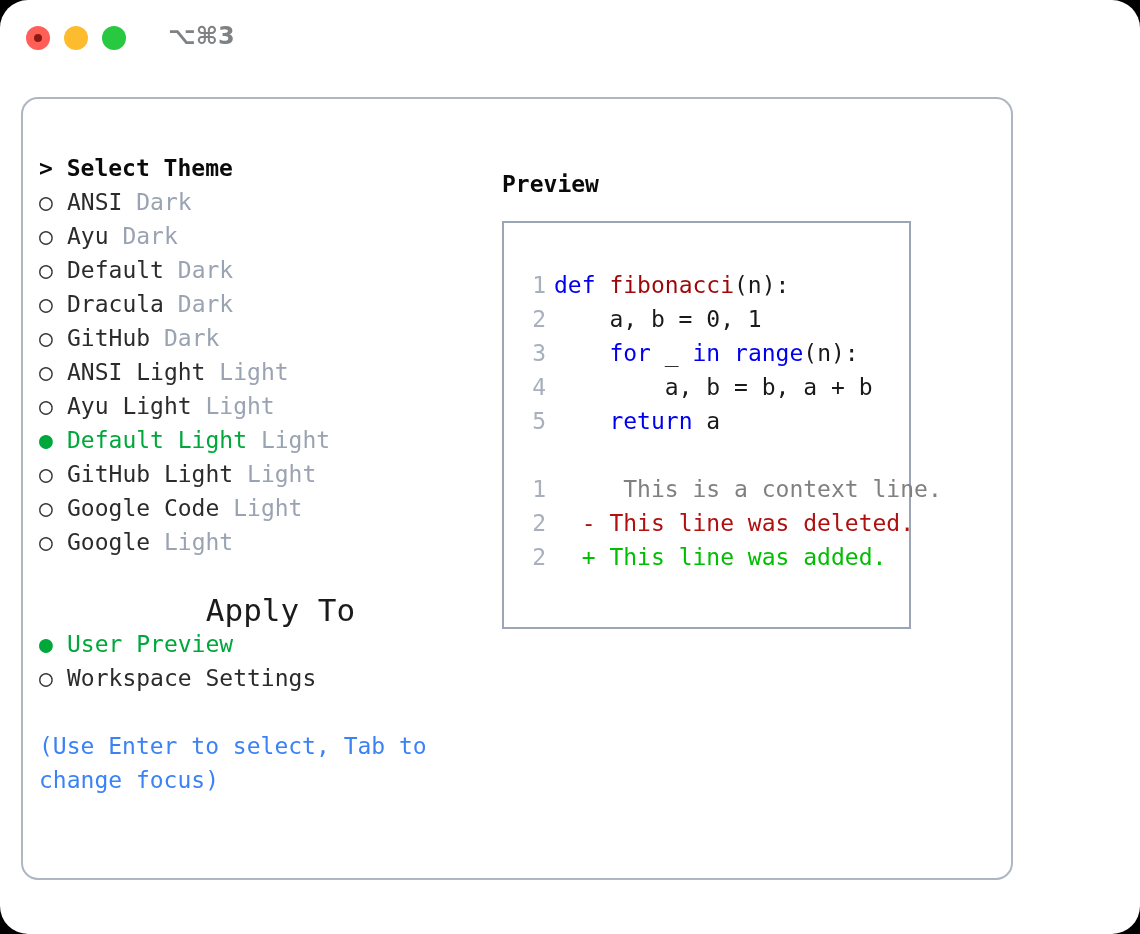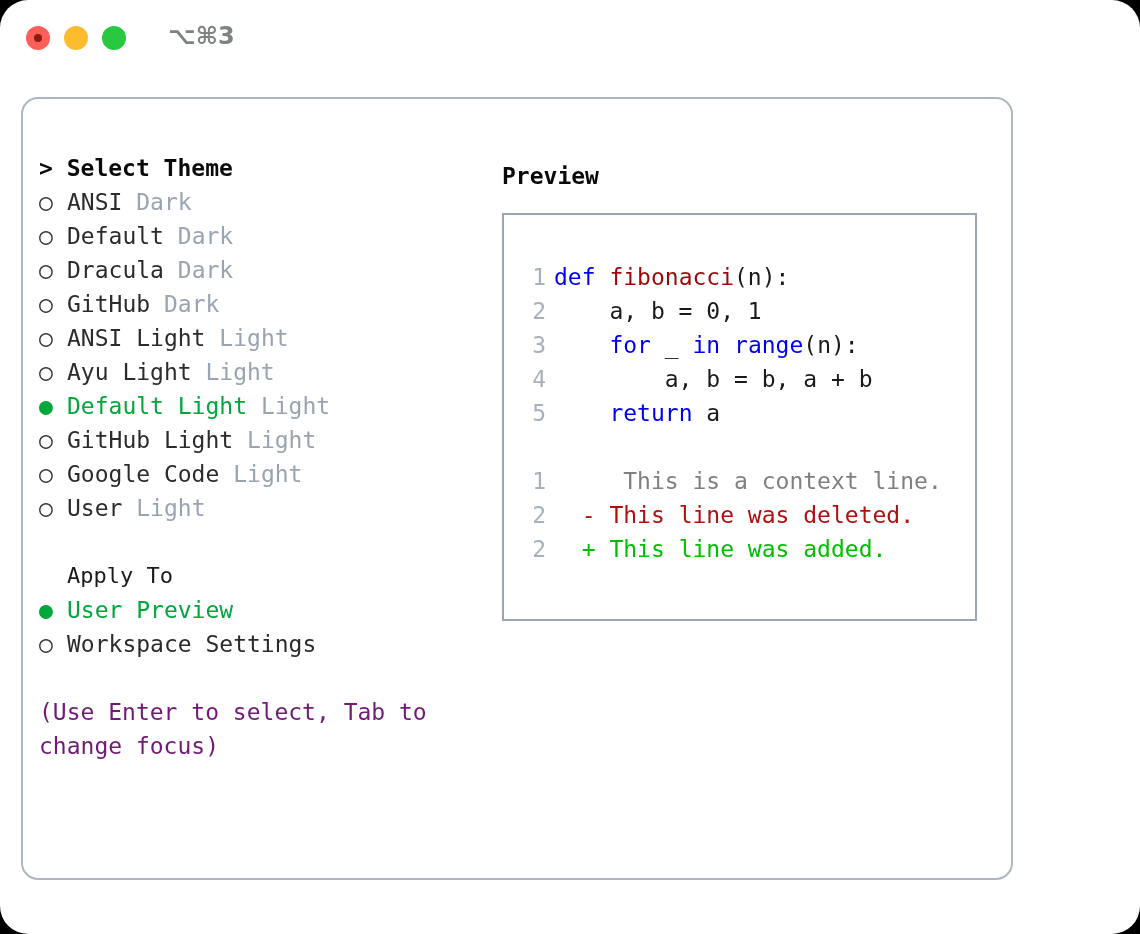--- a/index.html
+++ b/index.html
@@ -117,50 +117,51 @@
   .opt-tag  { color: #9aa3b2; }
 
   .opt-row.selected .opt-marker { color: #00a83c; }
   .opt-row.selected .opt-name   { color: #00a83c; }
 
   .section-gap { height: 34px; }
 
   .group-header {
     height: 34px;
     line-height: 34px;
-    font-size: 22px;
+    font-size: 31px;
     color: #1b1b1b;
     white-space: pre;
     padding-left: 28px;
+    text-align: center;
   }
 
   .hint {
     margin-top: 34px;
     font-size: 23px;
     line-height: 34px;
-    color: #701a75;
+    color: #3b82f6;
     width: 400px;
     white-space: pre-wrap;
   }
 
   
   .right-col {
     position: absolute;
-    left: 479px; top: 60px;
+    left: 479px; top: 68px;
     width: 500px;
   }
   .preview-title {
     font-size: 23px;
     font-weight: bold;
     color: #0a0a0a;
     line-height: 34px;
     margin-bottom: 20px;
   }
   .preview-box {
-    width: 475px;
+    width: 409px;
     height: 408px;
     border: 2px solid #9aa5b5;
     background: #ffffff;
     box-sizing: border-box;
     padding: 45px 16px 0 22px;
   }
   .code-line {
     font-size: 23px;
     line-height: 34px;
     white-space: pre;
@@ -196,29 +197,30 @@
 
   <div class="panel">
     <div class="columns">
 
       <div class="left-col">
 
         <div class="list-header">&gt; Select Theme</div>
 
         <div id="theme-items">
             <div class="opt-row"><span class="opt-marker">○</span><span class="opt-name">ANSI</span> <span class="opt-tag">Dark</span></div>
+            <div class="opt-row"><span class="opt-marker">○</span><span class="opt-name">Ayu</span> <span class="opt-tag">Dark</span></div>
             <div class="opt-row"><span class="opt-marker">○</span><span class="opt-name">Default</span> <span class="opt-tag">Dark</span></div>
             <div class="opt-row"><span class="opt-marker">○</span><span class="opt-name">Dracula</span> <span class="opt-tag">Dark</span></div>
             <div class="opt-row"><span class="opt-marker">○</span><span class="opt-name">GitHub</span> <span class="opt-tag">Dark</span></div>
             <div class="opt-row"><span class="opt-marker">○</span><span class="opt-name">ANSI Light</span> <span class="opt-tag">Light</span></div>
             <div class="opt-row"><span class="opt-marker">○</span><span class="opt-name">Ayu Light</span> <span class="opt-tag">Light</span></div>
             <div class="opt-row selected"><span class="opt-marker">●</span><span class="opt-name">Default Light</span> <span class="opt-tag">Light</span></div>
             <div class="opt-row"><span class="opt-marker">○</span><span class="opt-name">GitHub Light</span> <span class="opt-tag">Light</span></div>
             <div class="opt-row"><span class="opt-marker">○</span><span class="opt-name">Google Code</span> <span class="opt-tag">Light</span></div>
-            <div class="opt-row"><span class="opt-marker">○</span><span class="opt-name">User</span> <span class="opt-tag">Light</span></div>
+            <div class="opt-row"><span class="opt-marker">○</span><span class="opt-name">Google</span> <span class="opt-tag">Light</span></div>
           </div>
 
         <div class="section-gap"></div>
 
         <div class="group-header">Apply To</div>
 
         <div id="apply-items">
             <div class="opt-row selected"><span class="opt-marker">●</span><span class="opt-name">User Preview</span></div>
             <div class="opt-row"><span class="opt-marker">○</span><span class="opt-name">Workspace Settings</span></div>
           </div>

